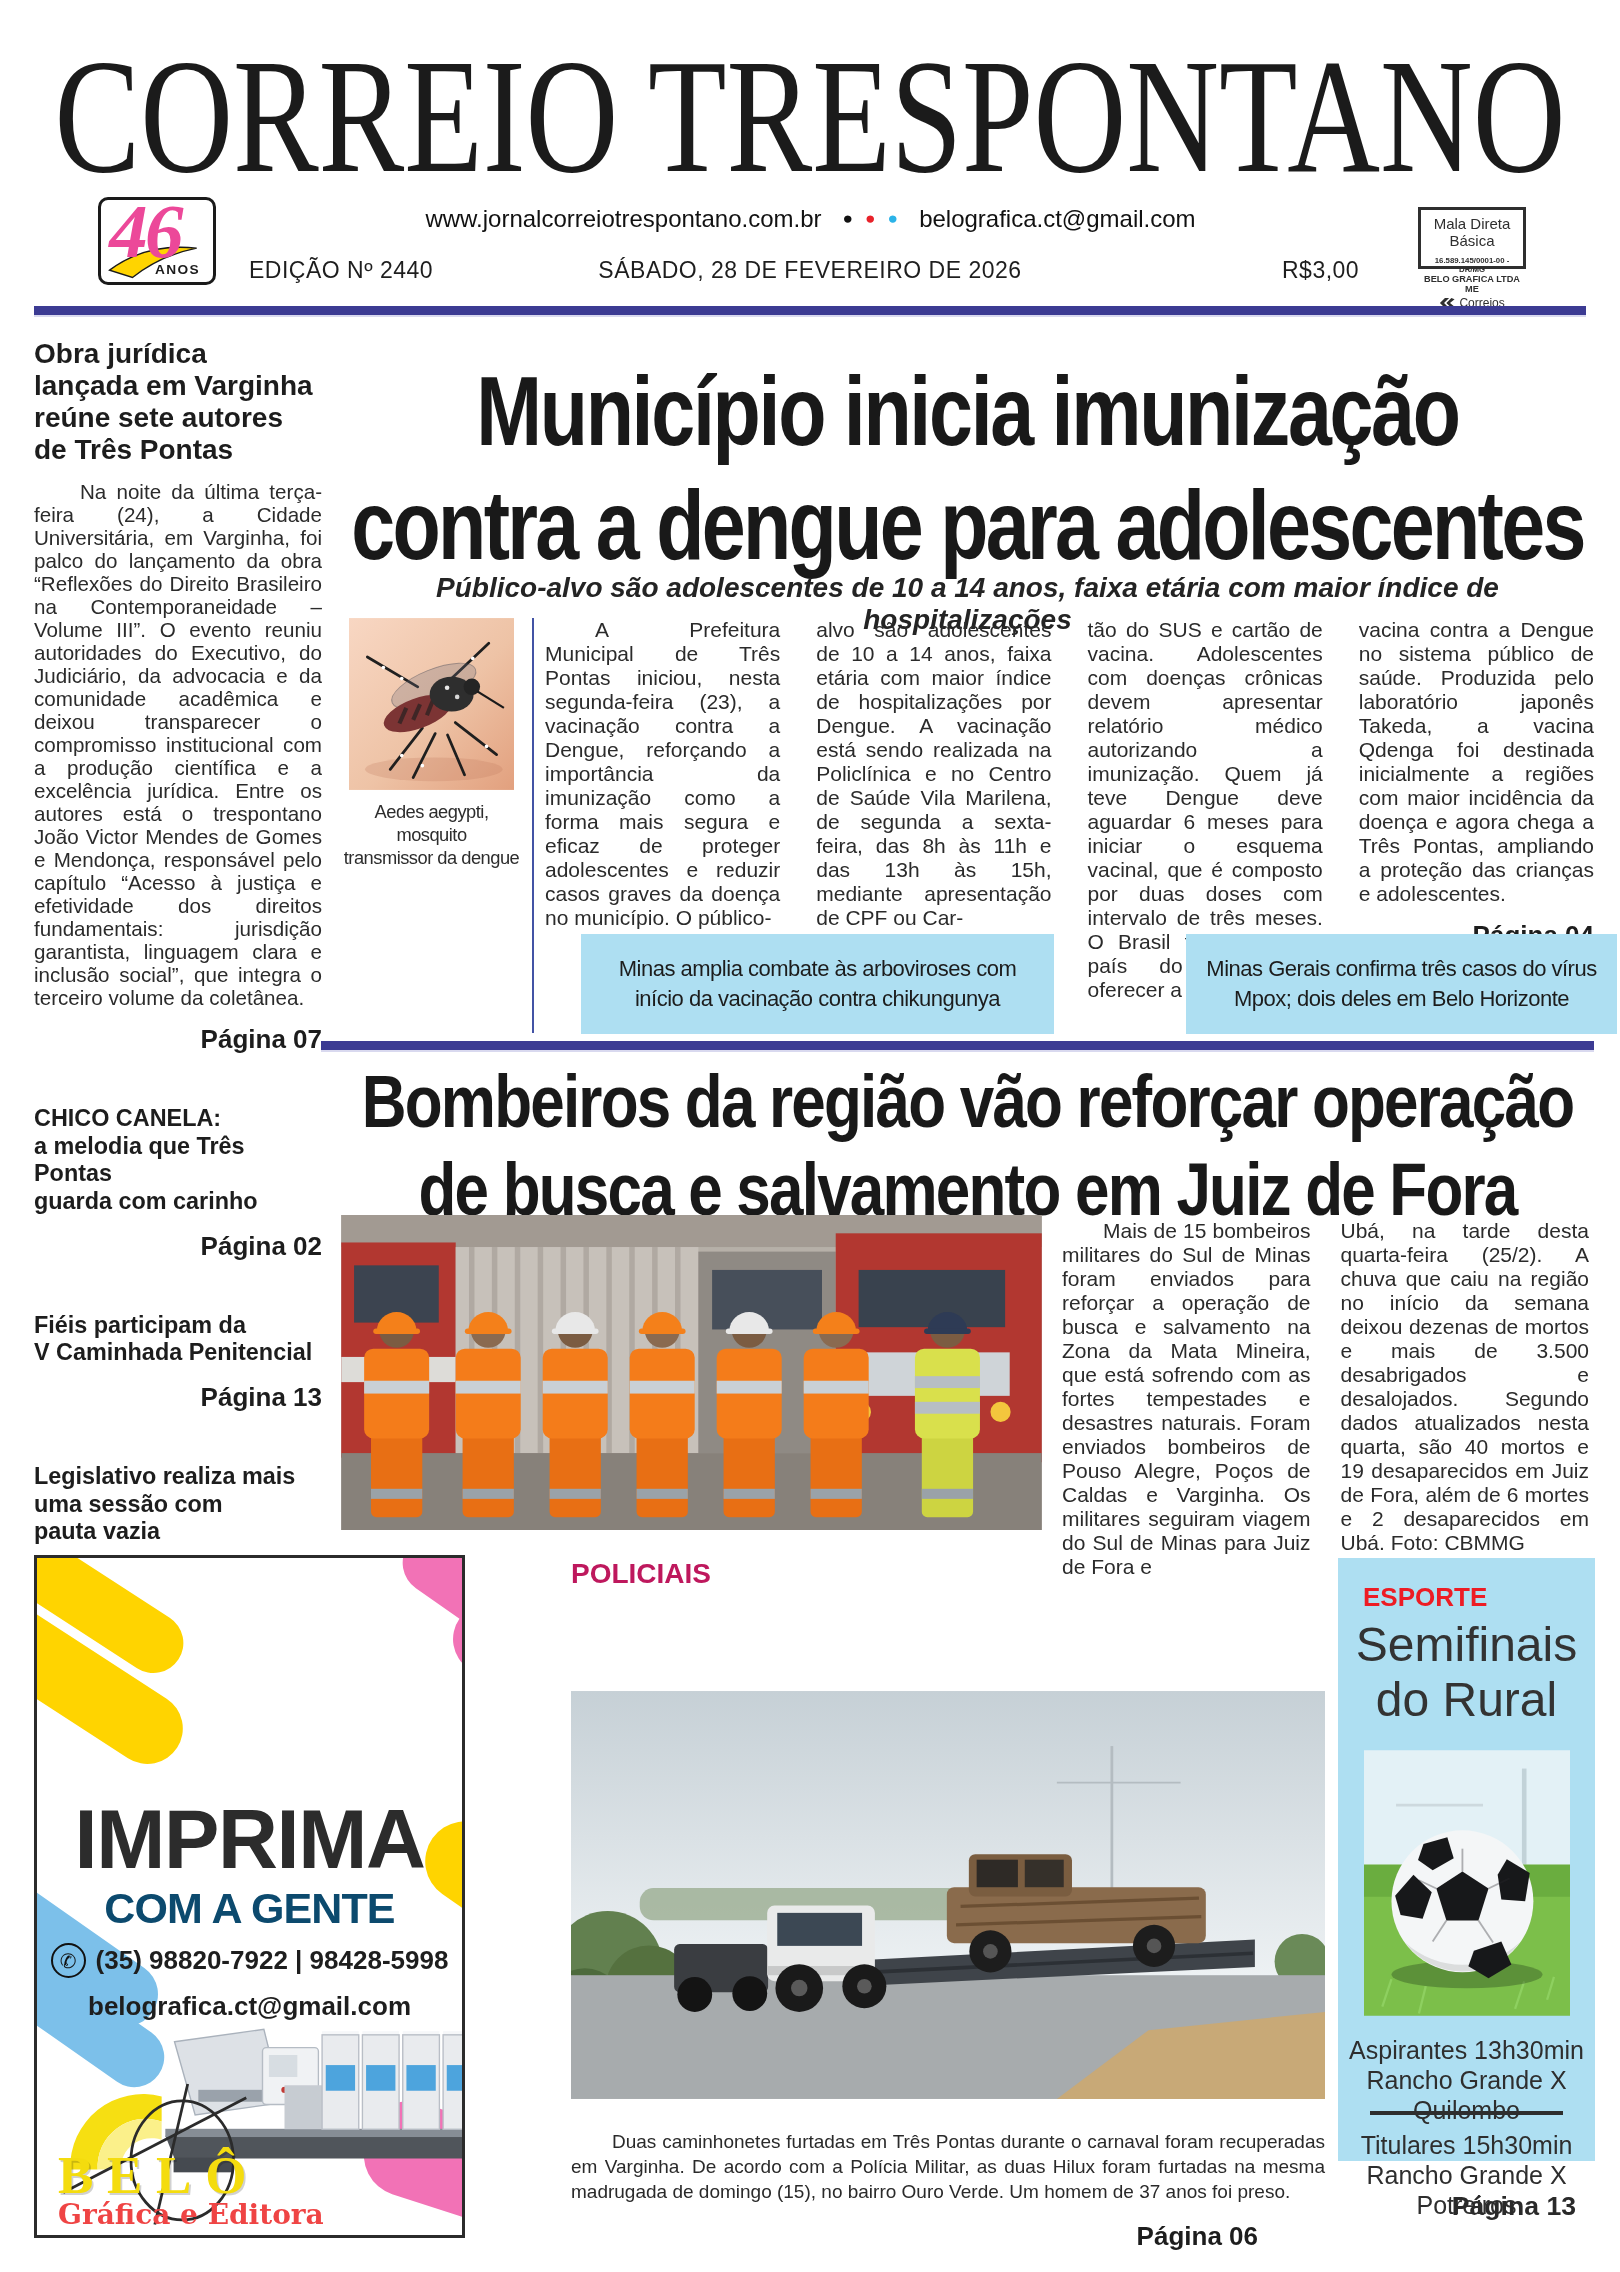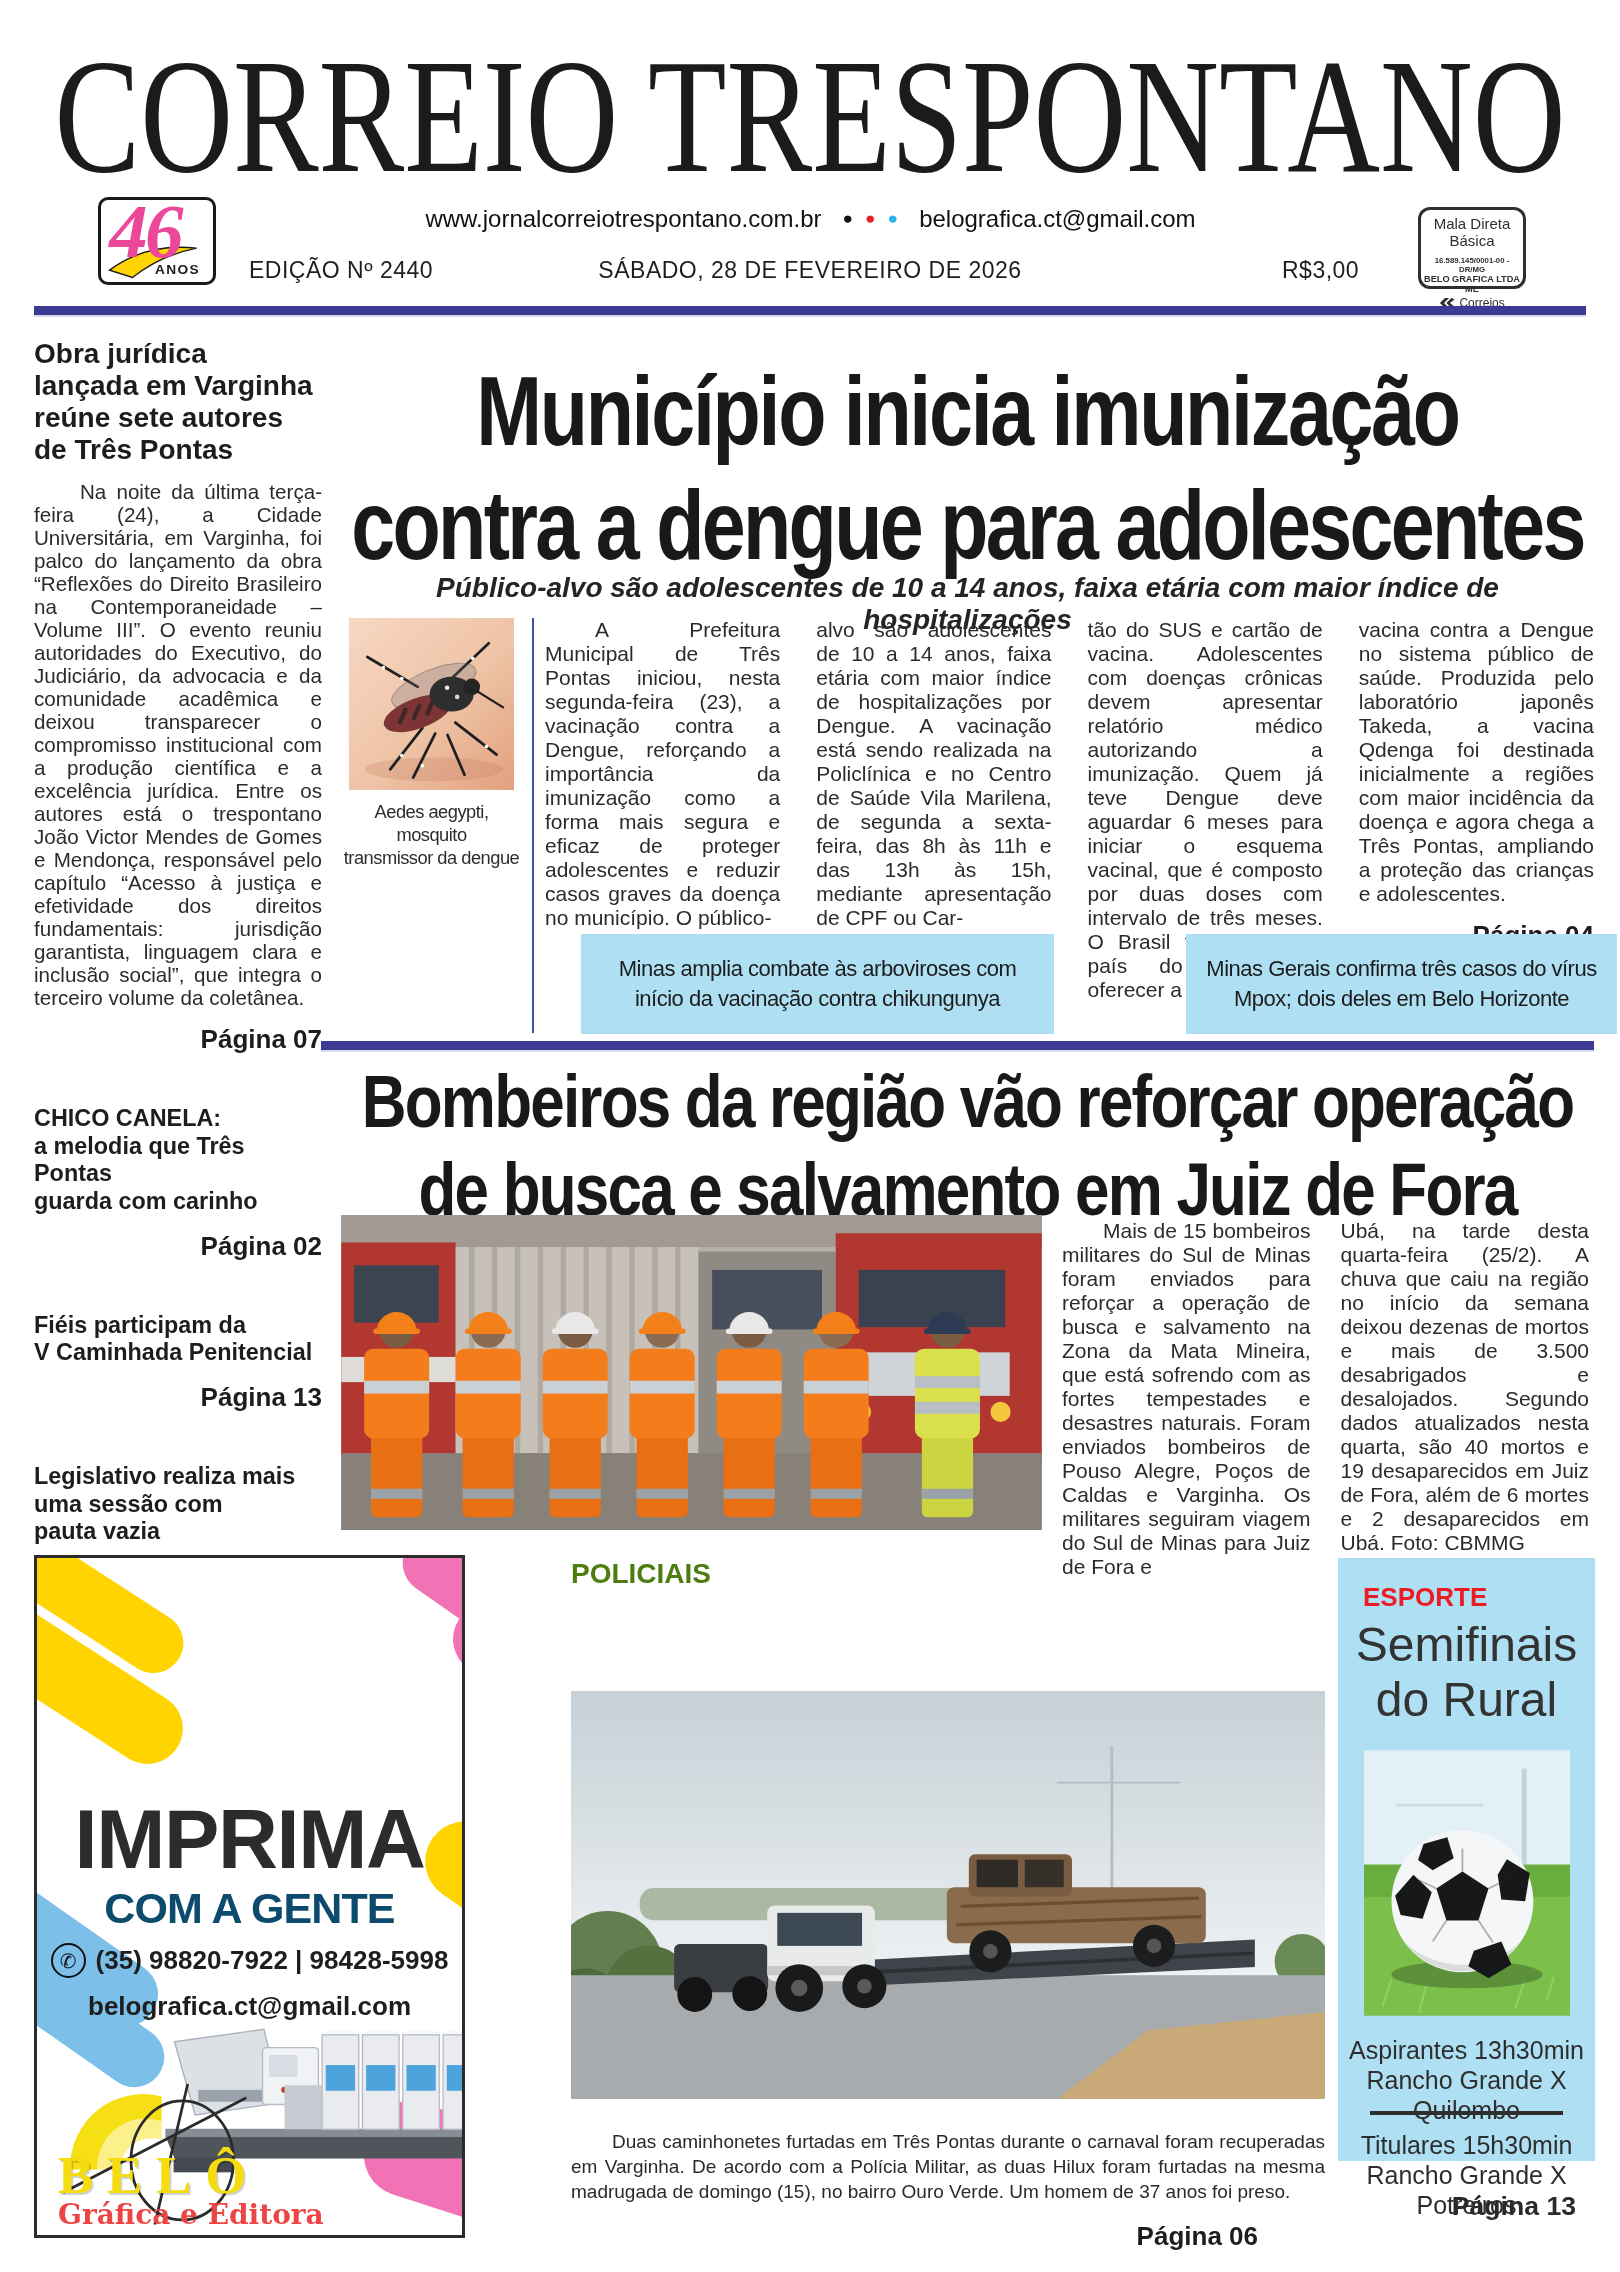--- a/index.html
+++ b/index.html
@@ -12,21 +12,21 @@
   #masthead { position:absolute; left:45px; top:19px; width:1530px; height:174px; }
   #info-line { position:absolute; left:398px; top:205px; width:825px; display:flex; justify-content:center; align-items:center; gap:21px; font-size:24px; color:#111; }
   #info-line .dots { display:flex; gap:12px; font-size:17.4px; line-height:17.4px; }
   .dot-black{ color:#111; } .dot-red{ color:#e8222a; } .dot-blue{ color:#2bb3e8; }
 
   #logo46 { position:absolute; left:98px; top:197px; width:118px; height:88px; border:3.7px solid #1a1a1a; border-radius:10px; background:#fff; }
   #logo46 .num { position:absolute; left:8.2px; top:-13px; font-family:"Liberation Serif", serif; font-style:italic; font-weight:bold; font-size:77px; color:#ec4899; letter-spacing:-2.7px; }
   #logo46 .anos { position:absolute; left:54px; bottom:4.6px; font-size:13.7px; font-weight:bold; letter-spacing:1.4px; color:#1c1c1c; }
   #logo46 svg { position:absolute; left:3.7px; top:38px; }
 
-  #mala-box { position:absolute; left:1418px; top:207px; width:108px; height:82px; border:3.2px solid #2f2f2f; border-radius:12px; background:#fff; text-align:center; padding-top:4.6px; color:#2f2f2f; }
+  #mala-box { position:absolute; left:1418px; top:207px; width:108px; height:62px; border:3.2px solid #2f2f2f; border-radius:0; background:#fff; text-align:center; padding-top:4.6px; color:#2f2f2f; }
   .mala-title { font-size:15px; line-height:17px; }
   .mala-reg { font-size:7.8px; margin-top:7.3px; letter-spacing:0;font-weight:bold; }
   .mala-co { font-size:9.2px; font-weight:bold; }
   .correios-row { display:flex; justify-content:center; align-items:center; gap:3.7px; margin-top:1.8px; }
   .correios-label { font-size:12px; color:#2f2f2f; }
 
   #edition-row { position:absolute; left:34px; top:257px; width:1552px; height:27.5px; font-size:23px; color:#1e1e1e; letter-spacing:0.5px; }
   #edition { position:absolute; left:215px; top:0; }
   #pubdate { position:absolute; left:0; width:100%; text-align:center; top:0; }
   #price   { position:absolute; left:1248px; top:0; }
@@ -83,21 +83,21 @@
   #ad-sub { position:absolute; left:0; top:326px; width:100%; text-align:center; font-size:43px; font-weight:bold; letter-spacing:-0.9px; color:#0c4a6e; }
   #ad-phone-row { position:absolute; left:0; top:385px; width:100%; display:flex; justify-content:center; align-items:center; gap:10px; }
   .wicon { display:inline-flex; width:35px; height:35px; border:2.7px solid #111; border-radius:50%; align-items:center; justify-content:center; font-size:20px; color:#111; }
   #ad-phones { font-size:26px; font-weight:bold; color:#1e1e1e; }
   #ad-email { position:absolute; left:0; top:433px; width:100%; text-align:center; font-size:26px; font-weight:bold; color:#1e1e1e; }
   #press-svg { position:absolute; left:110px; top:463px; }
   #belo-svg { position:absolute; left:8.2px; top:513px; }
   #belo-brand { position:absolute; left:21px; top:587px; font-family:"Liberation Serif", serif; font-weight:bold; font-size:53px; letter-spacing:13.7px; color:#f4dc0e; text-shadow:1.8px 1.8px 0 rgba(0,0,0,0.18); }
   #belo-brand-sub { position:absolute; left:21px; top:640px; font-family:"DejaVu Serif", serif; font-weight:bold; font-size:28px; color:#ef4444; }
 
-  #policiais-label { position:absolute; left:571px; top:1558px; font-size:28px; font-weight:bold; color:#4d7c0f; }
+  #policiais-label { position:absolute; left:571px; top:1558px; font-size:28px; font-weight:bold; color:#be185d; }
   #pol-photo { position:absolute; left:571px; top:1691px; width:754px; height:408px; }
   #pol-caption { position:absolute; left:571px; top:2129px; width:754px; font-size:19px; line-height:25px; text-align:justify; text-indent:41px; color:#2a2a2a; }
   #pol-page { position:absolute; left:571px; top:2221px; width:687px; text-align:right; font-size:26px; font-weight:bold; color:#1d1d1d; }
 
   #esporte-box { position:absolute; left:1338px; top:1558px; width:257px; height:603px; background:#aedff2; }
   #esporte-label { position:absolute; left:25px; top:24px; font-size:26px; font-weight:bold; color:#ed1c24; }
   #esporte-title { position:absolute; left:0; top:59px; width:100%; text-align:center; font-size:48px; line-height:55px; color:#333; }
   #ball-svg { position:absolute; left:26px; top:192px; }
   .match { position:absolute; left:0; width:100%; text-align:center; font-size:25px; line-height:30px; color:#2e2e2e; }
   #match1 { top:477px; }

